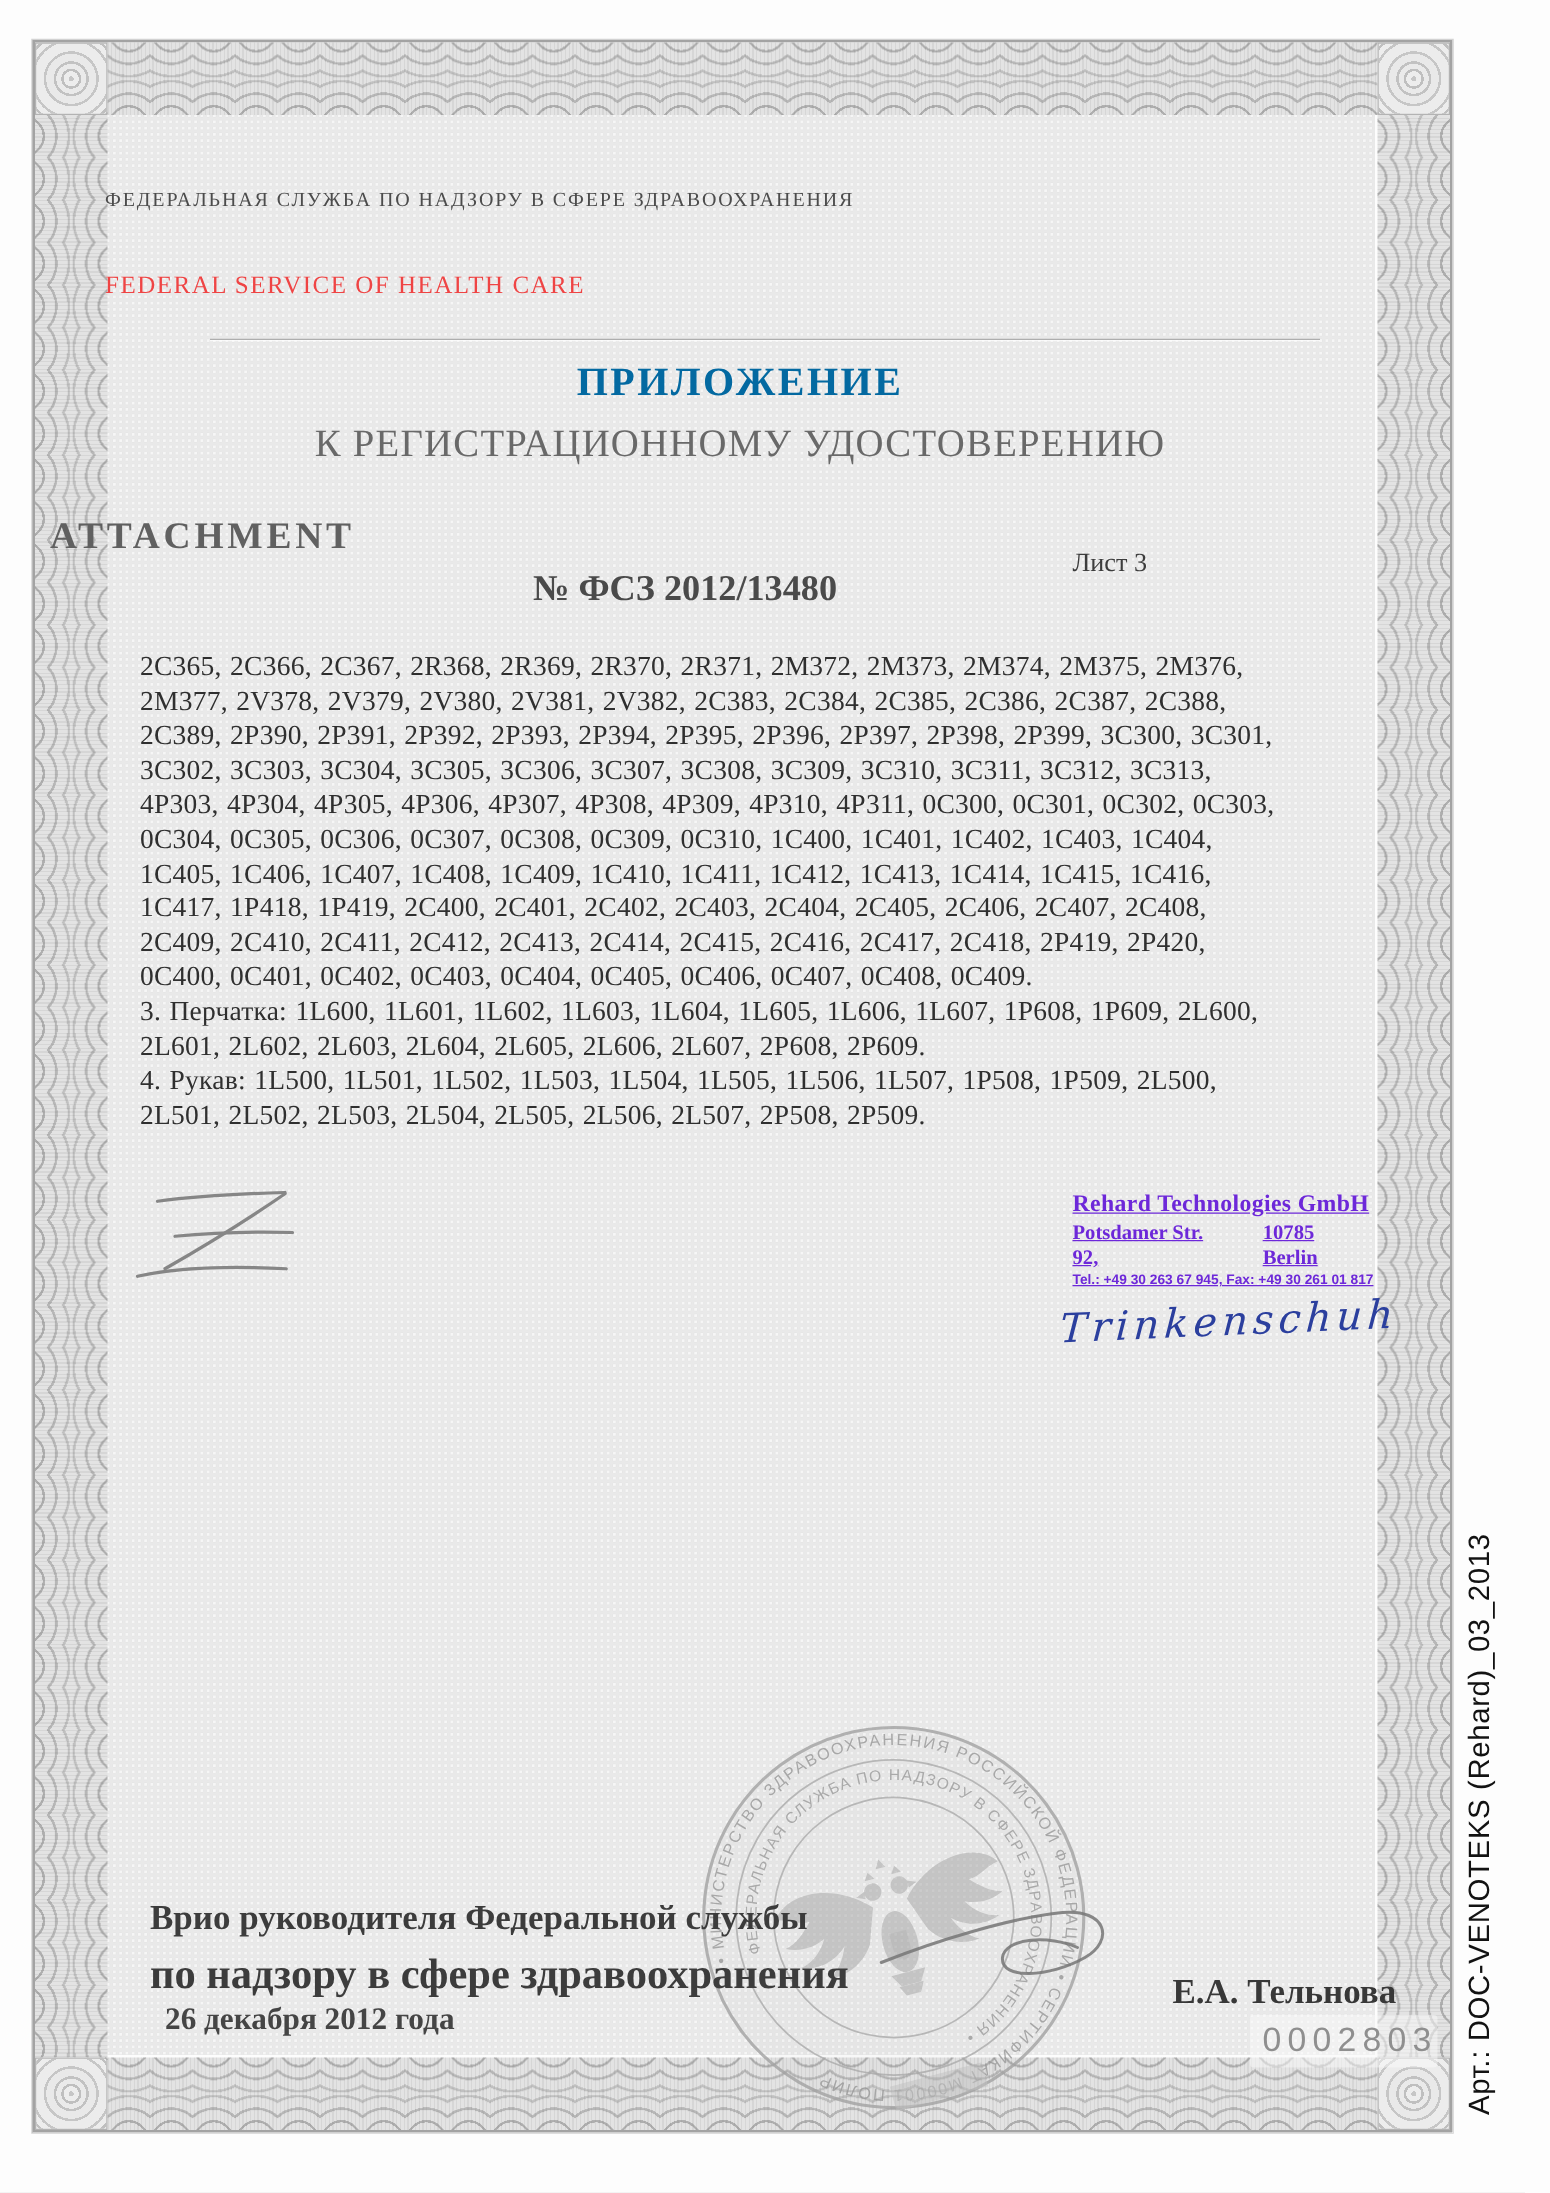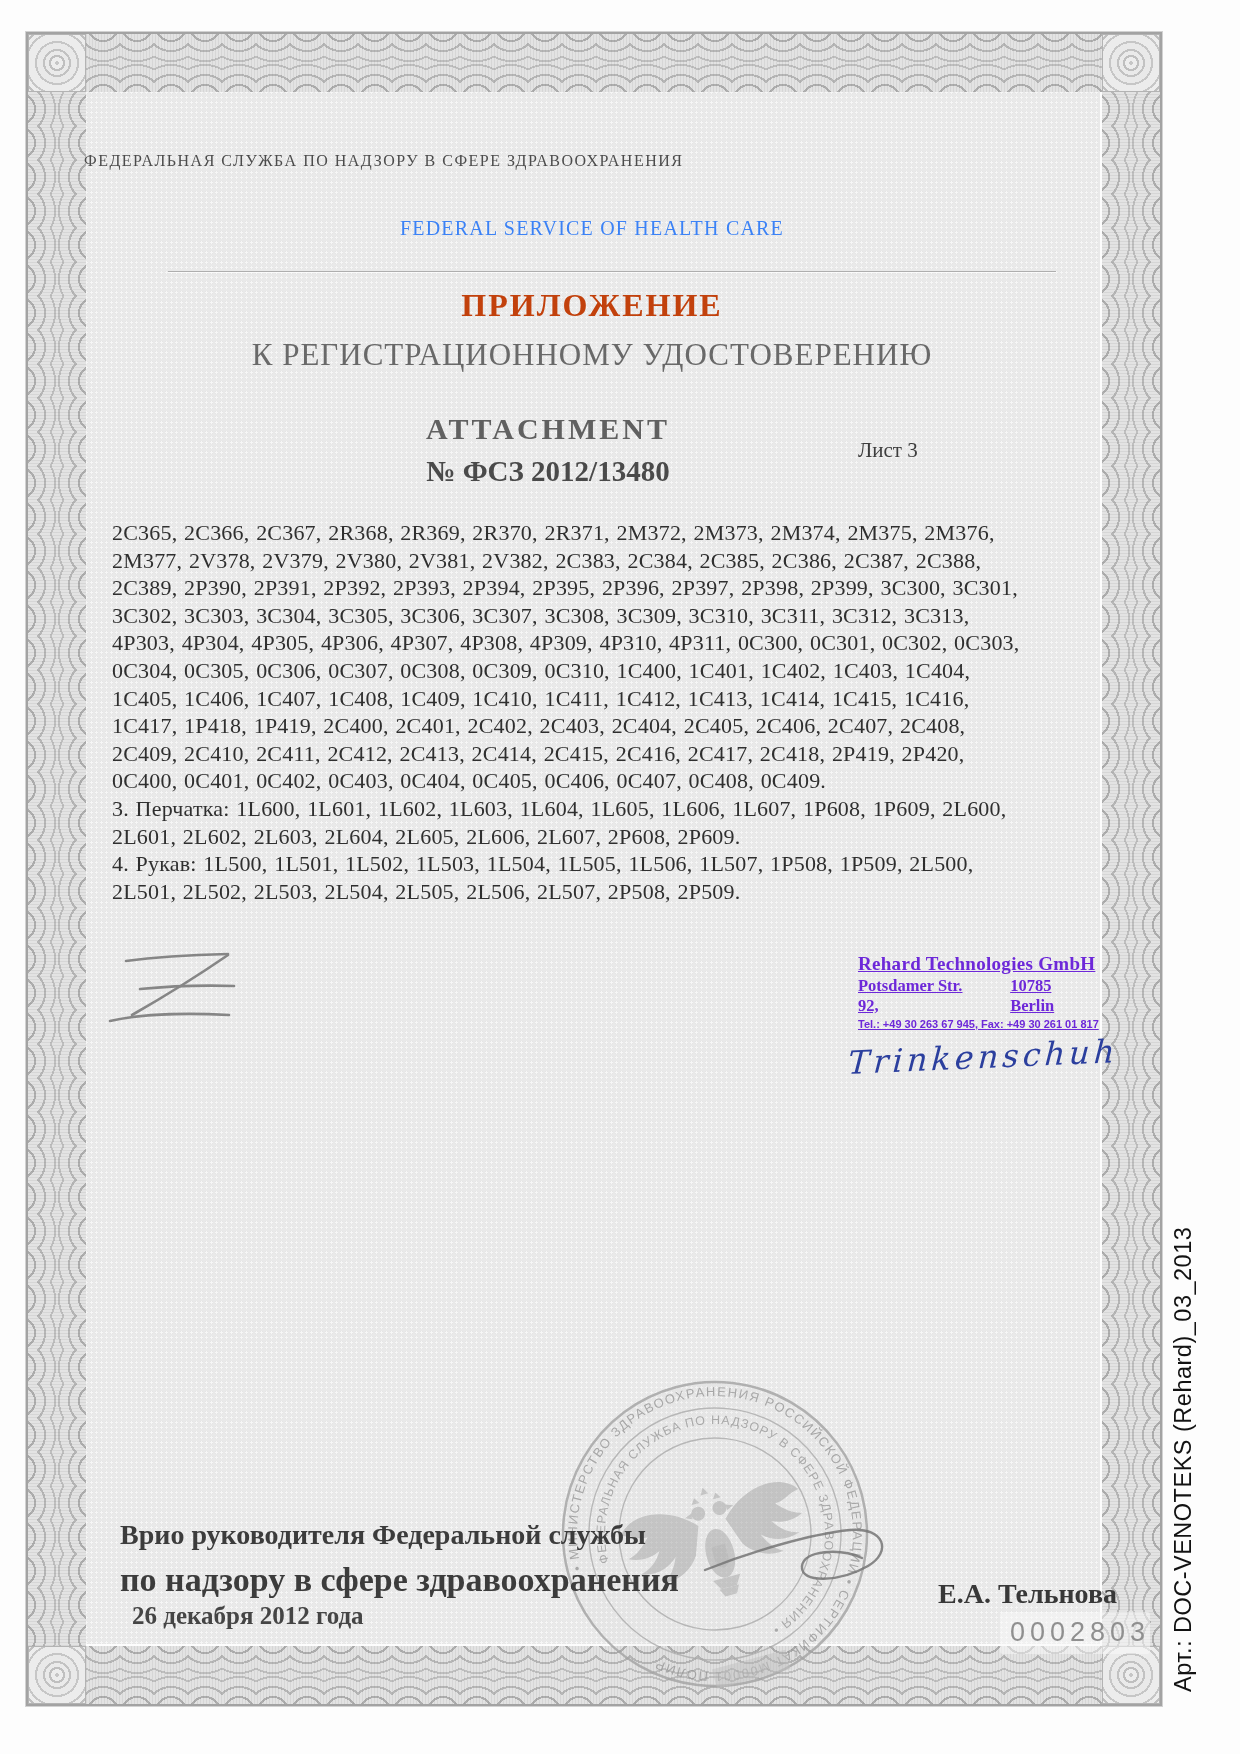--- a/index.html
+++ b/index.html
@@ -54,37 +54,37 @@
   .corner.tl{left:0;top:0}.corner.tr{right:0;top:0}
   .corner.bl{left:0;bottom:0}.corner.br{right:0;bottom:0}
 
   
   .content{position:absolute;inset:0;z-index:3;}
   .org-ru{
     position:absolute;left:84px;top:152px;width:1016px;
     font-size:16px;letter-spacing:1.5px;color:#4c4c4c;
   }
   .org-en{
-    position:absolute;left:84px;top:217px;width:1016px;text-align:center;
-    font-size:20px;letter-spacing:1.2px;color:#3b82f6;
+    position:absolute;left:84px;top:217px;width:1016px;text-align:left;
+    font-size:20px;letter-spacing:1.2px;color:#ef4444;
   }
   .rule{
     position:absolute;left:168px;top:271px;width:888px;height:1px;
     background:#aeaeae;box-shadow:0 1px 0 rgba(255,255,255,.7);
   }
   .title-1{
     position:absolute;left:84px;top:287px;width:1016px;text-align:center;
-    font-size:32px;font-weight:bold;letter-spacing:2px;color:#c2410c;
+    font-size:32px;font-weight:bold;letter-spacing:2px;color:#0369a1;
   }
   .title-2{
     position:absolute;left:84px;top:337px;width:1016px;text-align:center;
     font-size:31px;font-weight:normal;letter-spacing:1px;color:#696969;
   }
   .attach{
-    position:absolute;left:40px;top:412px;width:1016px;text-align:center;
+    position:absolute;left:40px;top:412px;width:1016px;
     font-size:30px;font-weight:bold;letter-spacing:3px;color:#606060;
   }
   .attach-no{
     position:absolute;left:40px;top:455px;width:1016px;text-align:center;
     font-size:29px;font-weight:bold;color:#4a4a4a;
   }
   .sheet{
     position:absolute;left:858px;top:438px;
     font-size:21px;font-weight:normal;color:#3d3d3d;
   }

